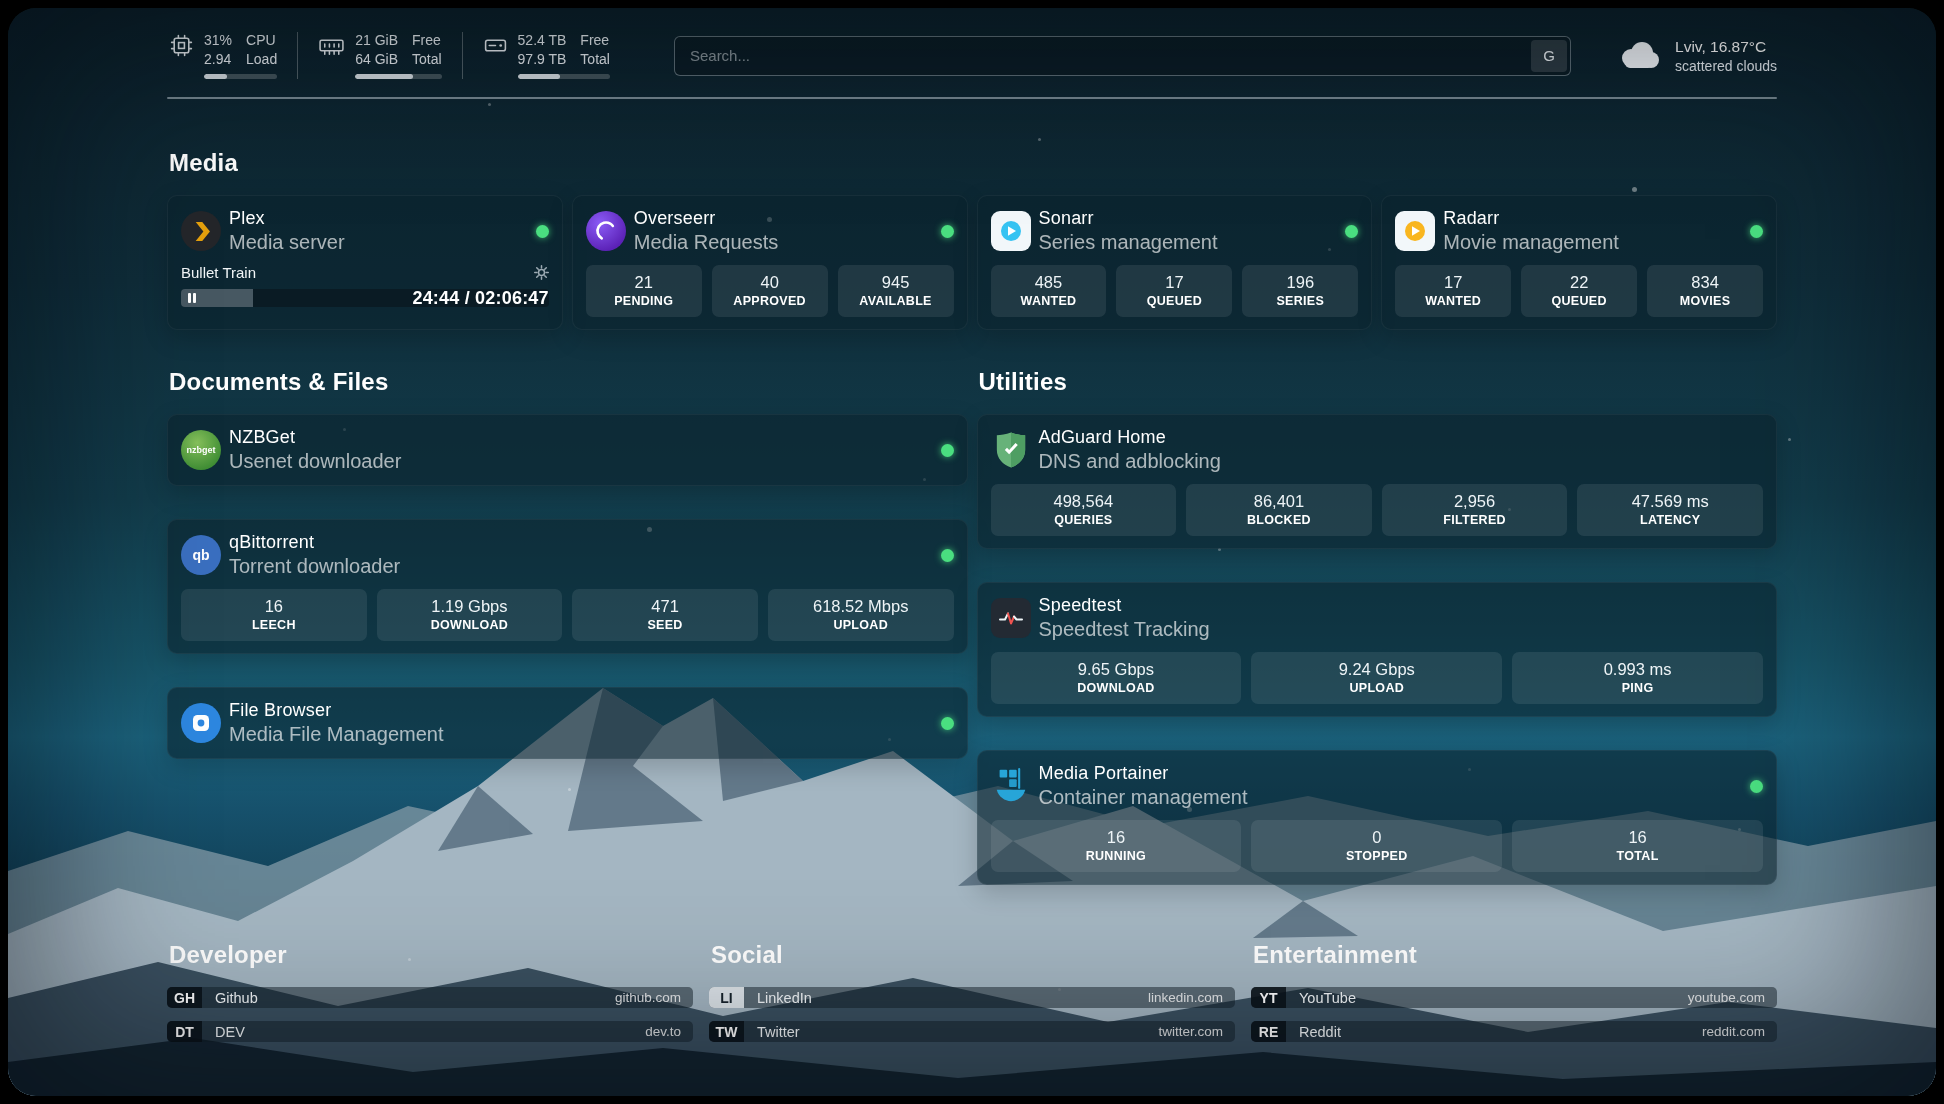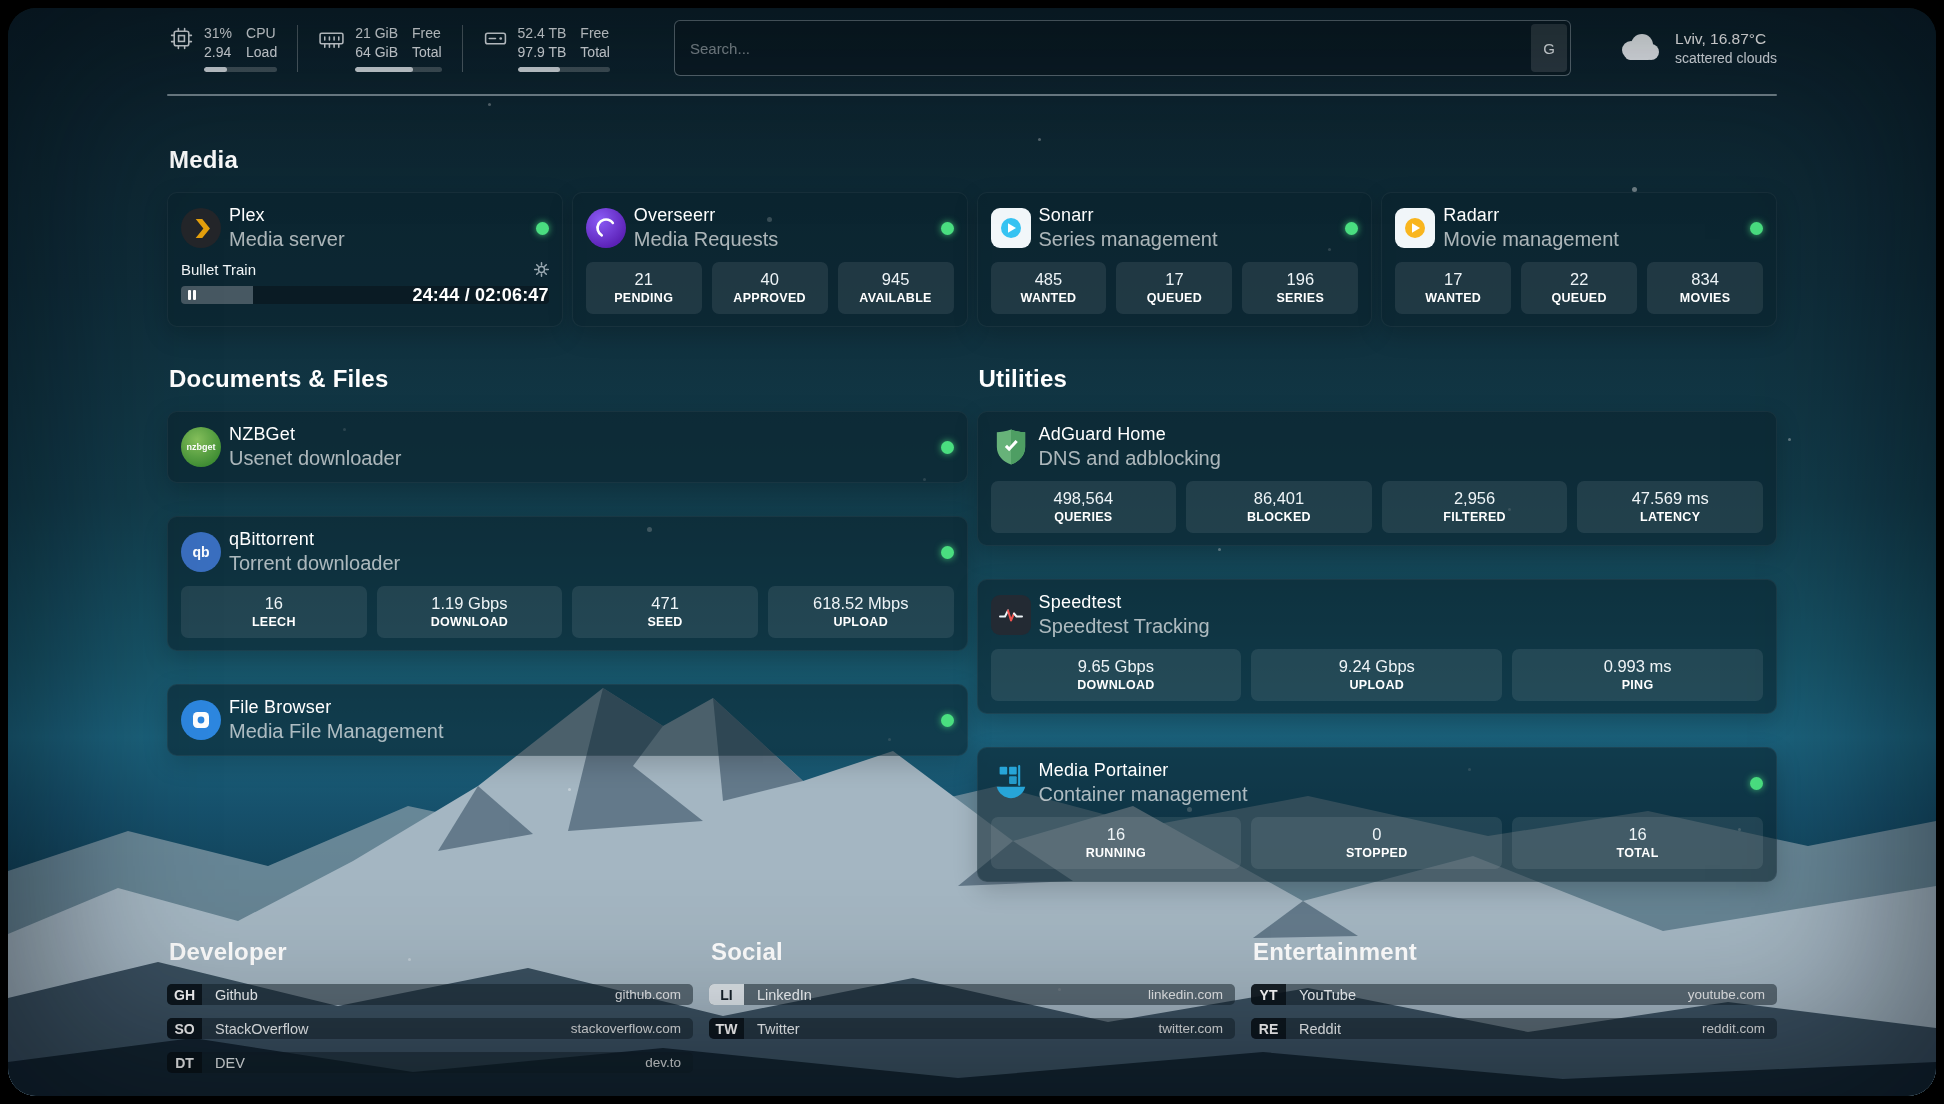--- a/index.html
+++ b/index.html
@@ -17,33 +17,33 @@
     335px 420px 0 rgba(255,255,255,.3),640px 520px 0 1px rgba(255,255,255,.5),915px 470px 0 rgba(255,255,255,.3),
     1210px 540px 0 rgba(255,255,255,.35),1500px 500px 0 rgba(255,255,255,.3),1780px 430px 0 rgba(255,255,255,.35),
     260px 700px 0 1px rgba(255,255,255,.5),560px 780px 0 rgba(255,255,255,.35),880px 730px 0 rgba(255,255,255,.3),
     1180px 800px 0 1px rgba(255,255,255,.45),1460px 760px 0 rgba(255,255,255,.3),1730px 820px 0 rgba(255,255,255,.4),
     400px 950px 0 rgba(255,255,255,.3),1050px 980px 0 rgba(255,255,255,.35); }
   .vignette { position:absolute; inset:0; z-index:3; border-radius:28px; pointer-events:none;
               box-shadow:inset 0 0 160px 40px rgba(0,5,10,.45); }
   .content { position:relative; z-index:2; width:1610px; margin:0 auto; }
 
   
-  .topbar { display:flex; align-items:center; padding-top:12px; }
+  .topbar { display:flex; align-items:center; padding-top:24px; }
   .monitors { display:flex; align-items:stretch; }
   .monitor { display:flex; gap:10px; padding:0 20px; }
   .monitor:first-child { padding-left:2px; }
   .monitor + .monitor { border-left:1px solid rgba(255,255,255,.28); }
   .mon-icon { margin-top:1px; display:flex; }
   .mon-rows { display:flex; gap:14px; }
   .mon-col { display:flex; flex-direction:column; gap:3px; }
   .mon-txt { font-size:14px; color:#e9eff3; line-height:16px; white-space:nowrap; }
   .mon-bar { height:5px; border-radius:3px; background:rgba(255,255,255,.22); margin-top:7px; overflow:hidden; }
   .mon-fill { height:100%; background:#d5dde2; border-radius:3px; }
 
-  .search { flex:1; display:flex; align-items:center; margin:0 44px; height:56px;
+  .search { flex:1; display:flex; align-items:center; margin:0 44px; height:40px;
             background:rgba(8,22,29,.45); border:1px solid rgba(160,176,186,.55); border-radius:6px; padding:3px; }
   .search-input { flex:1; background:transparent; border:none; outline:none; color:#eef4f7; font-size:15px;
                   padding:0 12px; font-family:inherit; }
   .search-input::placeholder { color:rgba(235,242,246,.55); }
   .search-btn { width:36px; height:100%; border:none; border-radius:4px; background:rgba(255,255,255,.14);
                 color:#eef4f7; font-size:15px; display:flex; align-items:center; justify-content:center;
                 cursor:pointer; font-family:inherit; }
   .weather { display:flex; align-items:center; gap:12px; }
   .w-loc { font-size:15.5px; color:#fff; }
   .w-cond { font-size:14px; color:#e6edf2; margin-top:2px; }
@@ -538,25 +538,20 @@
     <div class="bookmarks-grid">
 
       <section>
         <h2 class="sec">Developer</h2>
         <div class="bm-row">
           <span class="bm-badge">GH</span>
           <span class="bm-name">Github</span>
           <span class="bm-url">github.com</span>
         </div>
         <div class="bm-row">
-          <span class="bm-badge">SO</span>
-          <span class="bm-name">StackOverflow</span>
-          <span class="bm-url">stackoverflow.com</span>
-        </div>
-        <div class="bm-row">
           <span class="bm-badge">DT</span>
           <span class="bm-name">DEV</span>
           <span class="bm-url">dev.to</span>
         </div>
       </section>
 
       <section>
         <h2 class="sec">Social</h2>
         <div class="bm-row">
           <span class="bm-badge light">LI</span>

